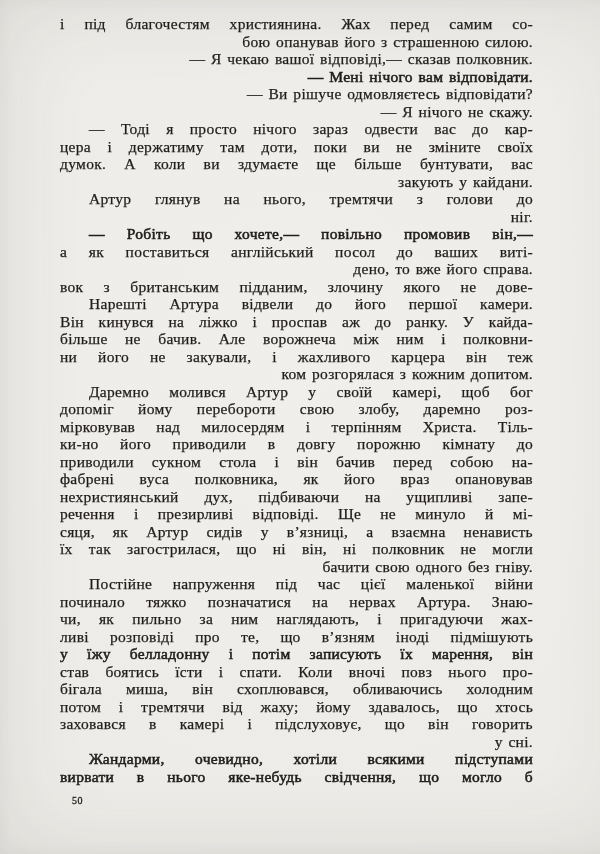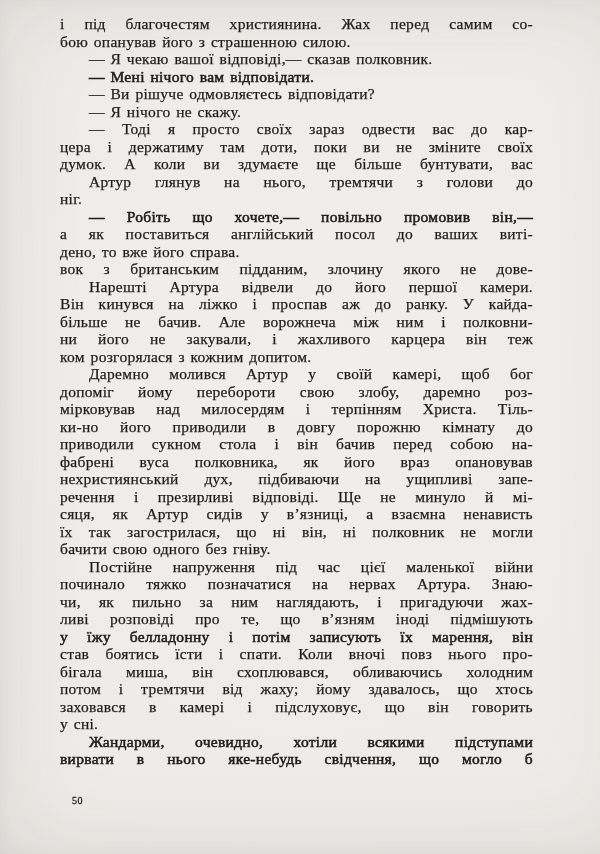--- a/index.html
+++ b/index.html
@@ -23,21 +23,21 @@
     position: absolute;
     left: 60px;
     top: 15px;
     width: 473px;
   }
   .line {
     font-size: 15.5px;
     line-height: 17.5px;
     letter-spacing: 0.3px;
     word-spacing: 1.5px;
-    text-align: left;
+    text-align: right;
     -webkit-text-stroke: 0.25px currentColor;
   }
   .line.fill {
     text-align: justify;
     text-align-last: justify;
     -moz-text-align-last: justify;
   }
   .line.indent {
     text-indent: 29px;
   }
@@ -57,23 +57,24 @@
 <body>
 
 <div class="page" style="color: rgb(33, 30, 26); padding-left: 37px;">
   <div class="text-block">
       <div class="line fill">і під благочестям християнина. Жах перед самим со-</div>
       <div class="line">бою опанував його з страшенною силою.</div>
       <div class="line indent">— Я чекаю вашої відповіді,— сказав полковник.</div>
       <div class="line indent heavy">— Мені нічого вам відповідати.</div>
       <div class="line indent">— Ви рішуче одмовляєтесь відповідати?</div>
       <div class="line indent">— Я нічого не скажу.</div>
-      <div class="line indent fill">— Тоді я просто своїх зараз одвести вас до кар-</div>
+      <div class="line indent fill">— Тоді я просто нічого зараз одвести вас до кар-</div>
       <div class="line fill">цера і держатиму там доти, поки ви не зміните своїх</div>
       <div class="line fill">думок. А коли ви здумаєте ще більше бунтувати, вас</div>
+      <div class="line">закують у кайдани.</div>
       <div class="line indent fill">Артур глянув на нього, тремтячи з голови до</div>
       <div class="line">ніг.</div>
       <div class="line indent fill heavy">— Робіть що хочете,— повільно промовив він,—</div>
       <div class="line fill">а як поставиться англійський посол до ваших виті-</div>
       <div class="line">дено, то вже його справа.</div>
       <div class="line fill">вок з британським підданим, злочину якого не дове-</div>
       <div class="line indent fill">Нарешті Артура відвели до його першої камери.</div>
       <div class="line fill">Він кинувся на ліжко і проспав аж до ранку. У кайда-</div>
       <div class="line fill">більше не бачив. Але ворожнеча між ним і полковни-</div>
       <div class="line fill">ни його не закували, і жахливого карцера він теж</div>

